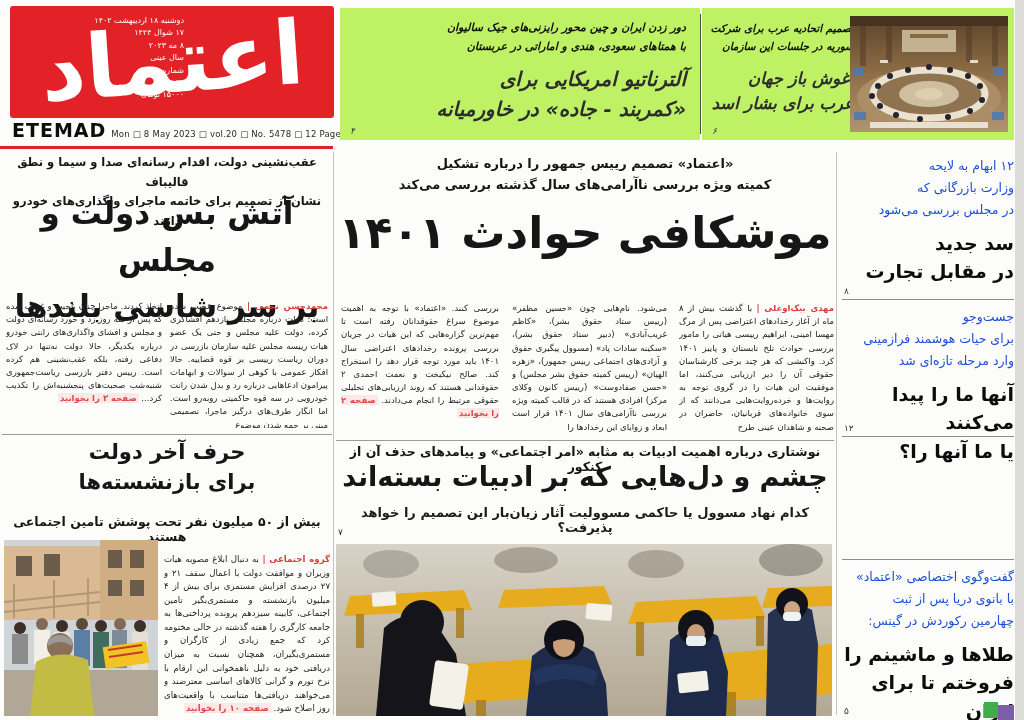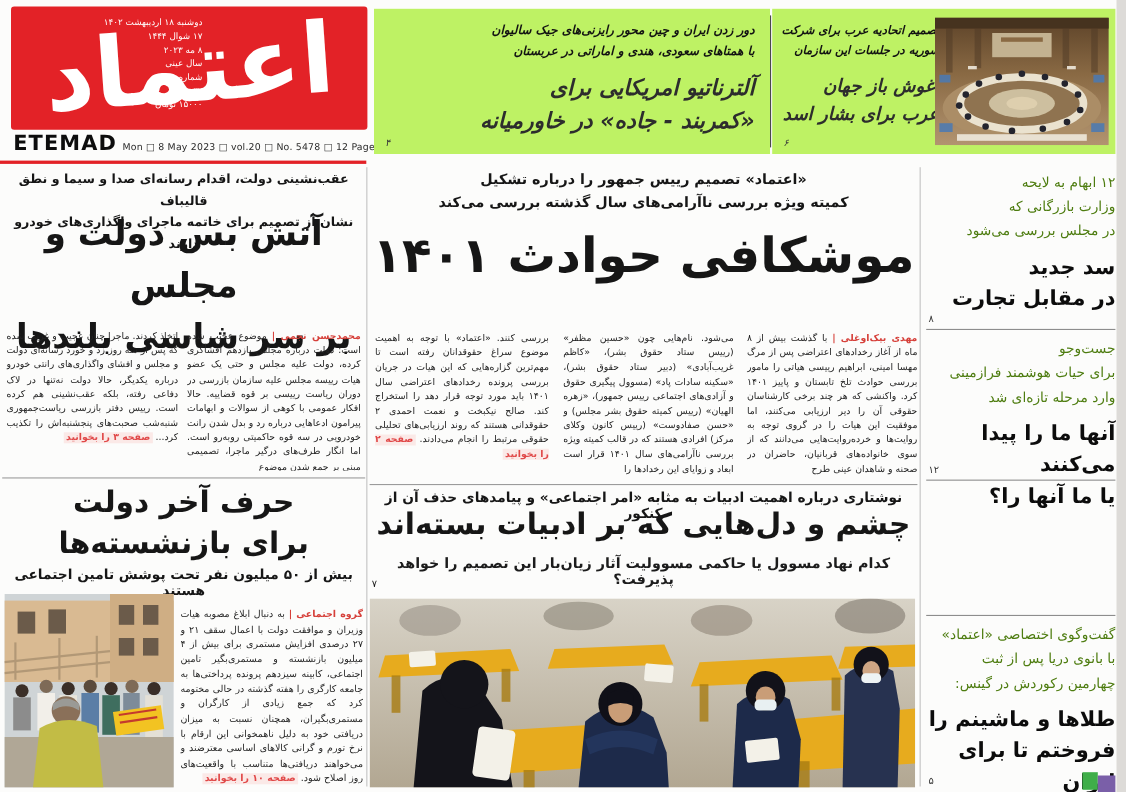--- a/index.html
+++ b/index.html
@@ -44,26 +44,26 @@
   
   .lit-k{left:336px;top:444px;width:498px;font-size:12.5px;font-weight:bold;}
   .lit-h{left:336px;top:461px;width:498px;font-size:27px;font-weight:bold;}
   .lit-s{left:336px;top:505px;width:498px;font-size:13px;font-weight:bold;color:#1c1c1c;}
   .lit-p{left:338px;top:527px;font-size:9px;}
   .photo{display:block;}
   
   .lt-k{left:2px;top:153px;width:330px;font-size:11.5px;font-weight:bold;line-height:1.7;}
   .lt-h{left:2px;top:190px;width:330px;font-size:31px;font-weight:bold;line-height:1.5;}
   .lbodycol{top:300px;height:128px;overflow:hidden;font-size:8.5px;line-height:1.55;text-align:justify;color:#222;}
-  .pen-h{left:2px;top:438px;width:330px;font-size:27px;font-weight:bold;line-height:1.42;}
+  .pen-h{left:2px;top:438px;width:330px;font-size:21px;font-weight:bold;line-height:1.42;}
   .pen-s{left:2px;top:514px;width:330px;font-size:12.5px;font-weight:bold;}
   .pen-body{left:164px;top:541px;width:166px;height:176px;overflow:hidden;font-size:8.6px;line-height:1.58;text-align:justify;color:#222;margin-top:12px;}
   
   .rail-item{left:842px;width:172px;}
-  .rk{font-size:12.5px;line-height:1.75;color:#4d7c0f;}
+  .rk{font-size:12.5px;line-height:1.75;color:#1d4ed8;}
   .rh{font-size:19px;font-weight:bold;line-height:1.5;margin-top:8px;color:#0c0c0c;}
   .rp{position:absolute;left:2px;bottom:0;font-size:9px;color:#333;}
   .rrule{left:842px;width:172px;height:1px;background:#8d8d8d;}
   .sq{position:absolute;}
 </style>
 </head>
 <body>
 
 <div id="page">
 

